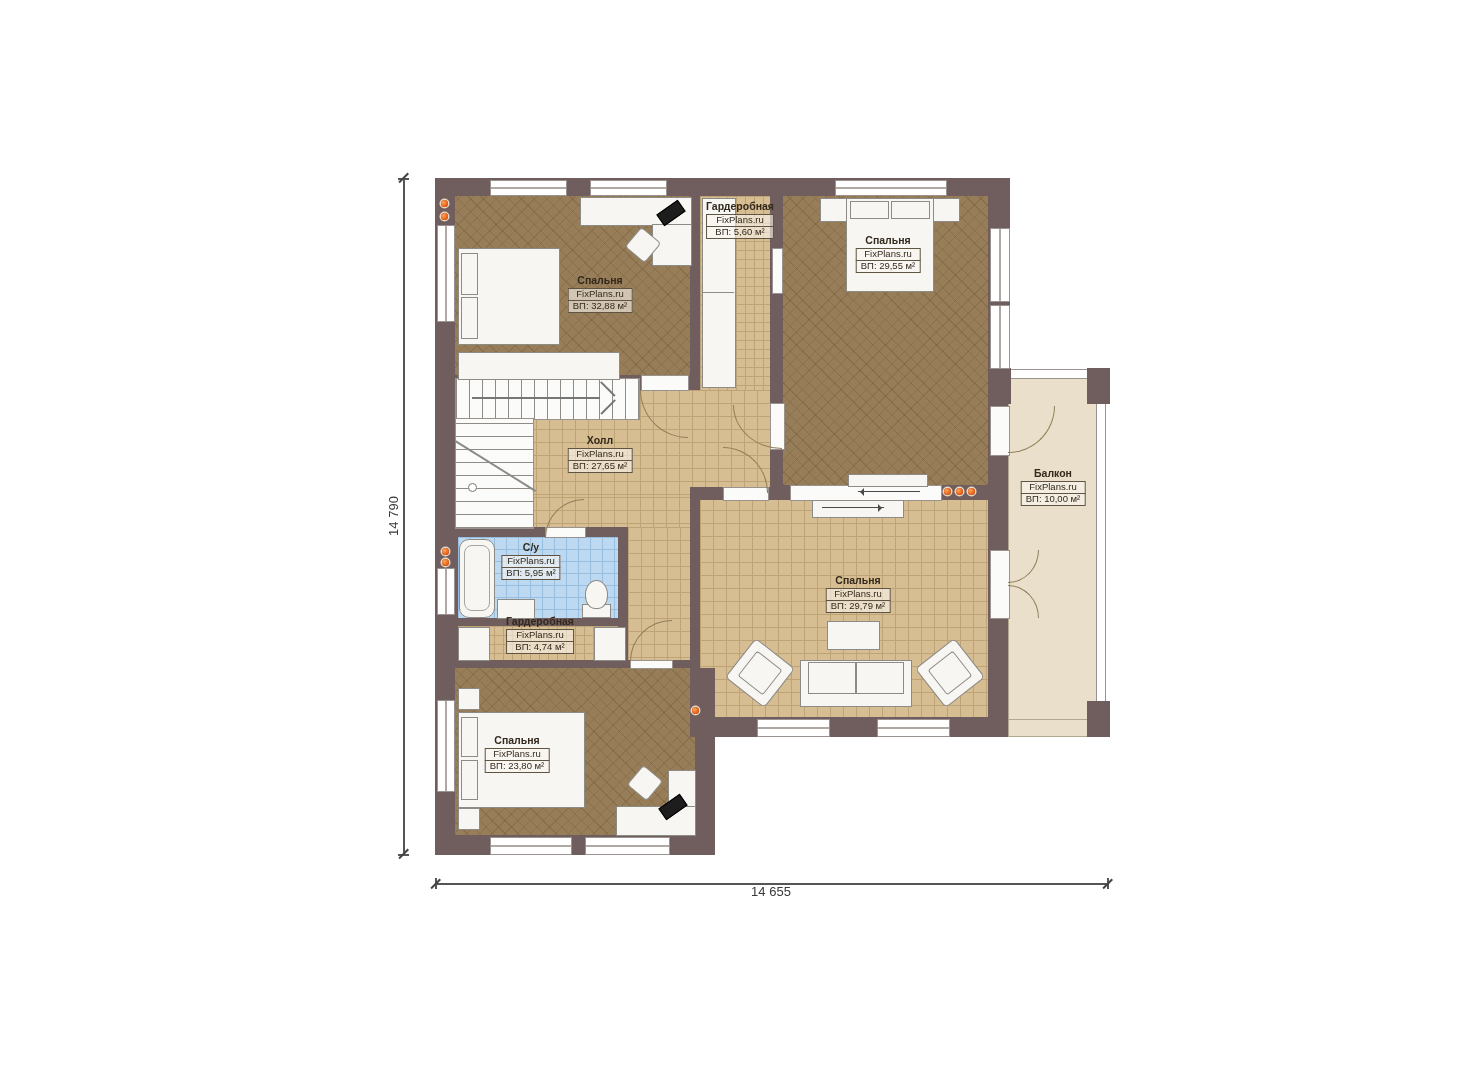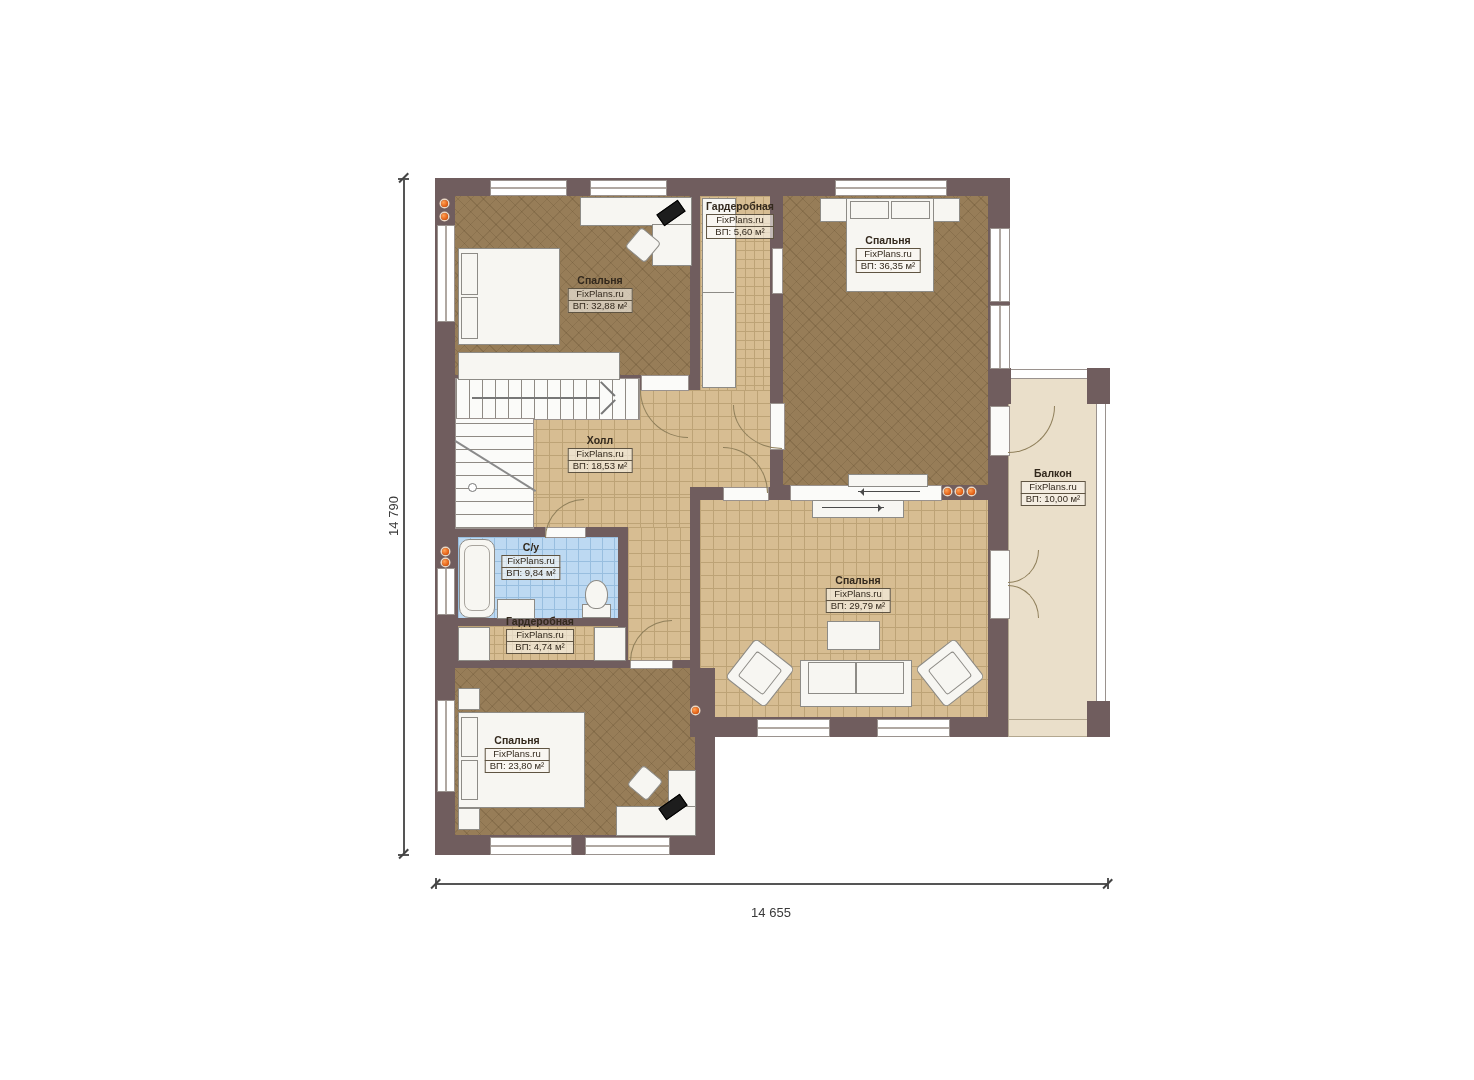--- a/index.html
+++ b/index.html
@@ -214,36 +214,36 @@
     <span class="bx">ВП: 32,88 м²</span>
   </div>
   <div class="abs label" style="left:740px;top:200px;">
     <span class="nm">Гардеробная</span>
     <span class="bx">FixPlans.ru</span>
     <span class="bx">ВП: 5,60 м²</span>
   </div>
   <div class="abs label" style="left:888px;top:234px;">
     <span class="nm">Спальня</span>
     <span class="bx">FixPlans.ru</span>
-    <span class="bx">ВП: 36,35 м²</span>
+    <span class="bx">ВП: 29,55 м²</span>
   </div>
   <div class="abs label" style="left:600px;top:434px;">
     <span class="nm">Холл</span>
     <span class="bx">FixPlans.ru</span>
-    <span class="bx">ВП: 18,53 м²</span>
+    <span class="bx">ВП: 27,65 м²</span>
   </div>
   <div class="abs label" style="left:1053px;top:467px;">
     <span class="nm">Балкон</span>
     <span class="bx">FixPlans.ru</span>
     <span class="bx">ВП: 10,00 м²</span>
   </div>
   <div class="abs label" style="left:531px;top:541px;">
     <span class="nm">С/у</span>
     <span class="bx">FixPlans.ru</span>
-    <span class="bx">ВП: 9,84 м²</span>
+    <span class="bx">ВП: 5,95 м²</span>
   </div>
   <div class="abs label" style="left:540px;top:615px;">
     <span class="nm">Гардеробная</span>
     <span class="bx">FixPlans.ru</span>
     <span class="bx">ВП: 4,74 м²</span>
   </div>
   <div class="abs label" style="left:858px;top:574px;">
     <span class="nm">Спальня</span>
     <span class="bx">FixPlans.ru</span>
     <span class="bx">ВП: 29,79 м²</span>
@@ -259,15 +259,15 @@
   <div class="abs dimline" style="left:398px;top:854px;width:11px;height:1.5px;"></div>
   <div class="abs tick" style="left:397px;top:177px;"></div>
   <div class="abs tick" style="left:397px;top:853px;"></div>
   <div class="abs dimtxt" style="left:393px;top:516px;transform:translate(-50%,-50%) rotate(-90deg);">14 790</div>
 
   <div class="abs dimline" style="left:435px;top:883px;width:673px;height:1.5px;"></div>
   <div class="abs dimline" style="left:435px;top:878px;width:1.5px;height:11px;"></div>
   <div class="abs dimline" style="left:1107px;top:878px;width:1.5px;height:11px;"></div>
   <div class="abs tick" style="left:429px;top:883px;"></div>
   <div class="abs tick" style="left:1101px;top:883px;"></div>
-  <div class="abs dimtxt" style="left:771px;top:920px;transform:translate(-50%,-100%);">14 655</div>
+  <div class="abs dimtxt" style="left:771px;top:899px;transform:translate(-50%,-100%);">14 655</div>
 
 </div>
 
 </body></html>

